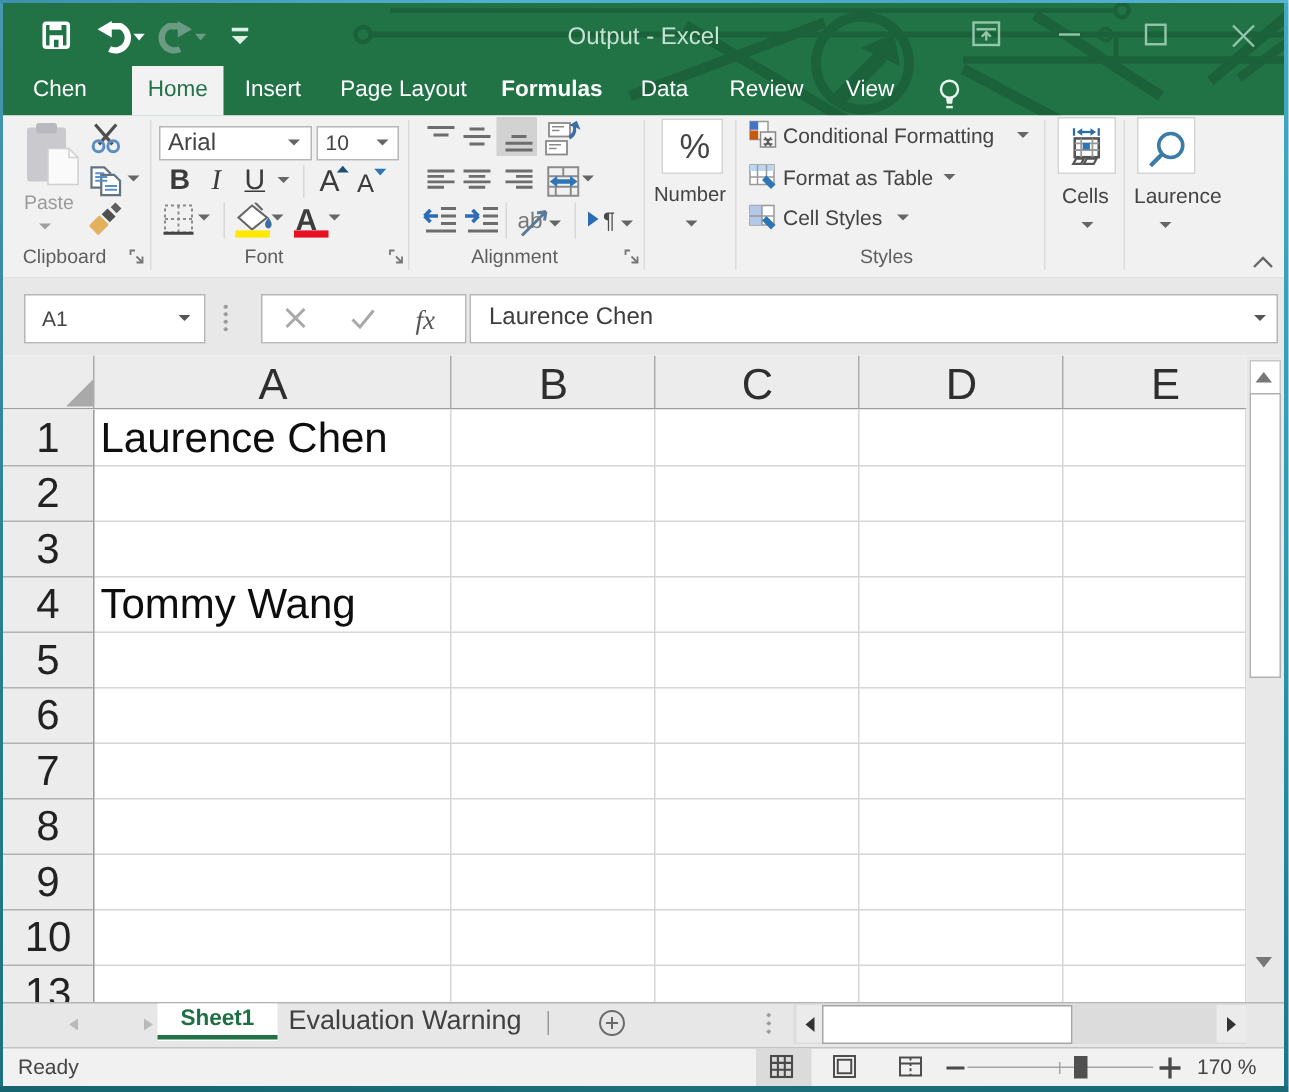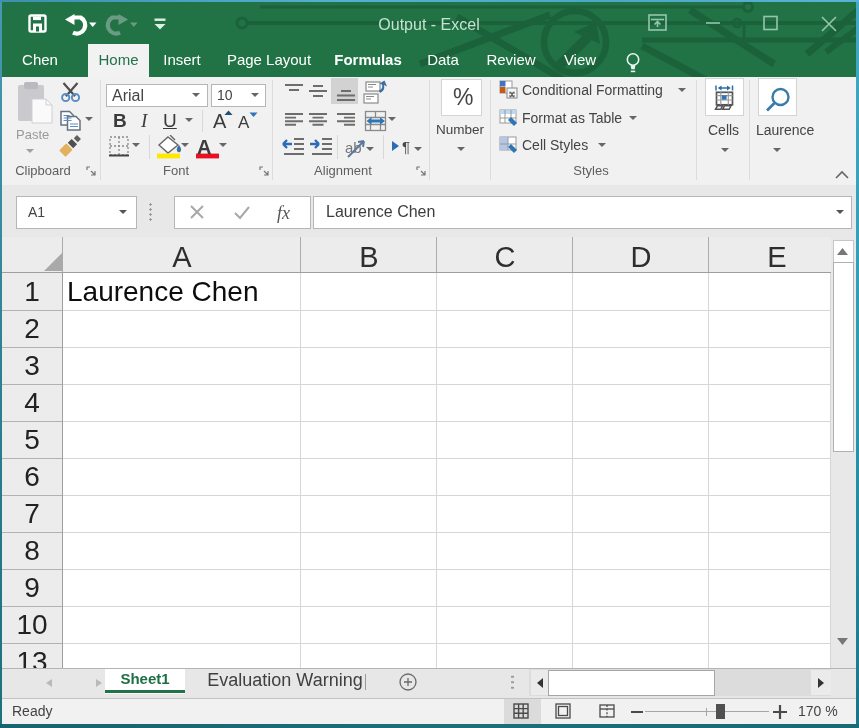--- a/index.html
+++ b/index.html
@@ -397,20 +397,21 @@
   <div class="rnum" style="top:75px;height:36px;line-height:36px;">3</div>
   <div class="rnum" style="top:112px;height:36px;line-height:36px;">4</div>
   <div class="rnum" style="top:149px;height:36px;line-height:36px;">5</div>
   <div class="rnum" style="top:186px;height:36px;line-height:36px;">6</div>
   <div class="rnum" style="top:223px;height:36px;line-height:36px;">7</div>
   <div class="rnum" style="top:260px;height:36px;line-height:36px;">8</div>
   <div class="rnum" style="top:297px;height:36px;line-height:36px;">9</div>
   <div class="rnum" style="top:334px;height:36px;line-height:36px;">10</div>
   <div class="rnum" style="top:371px;height:36px;line-height:36px;">13</div>
   <div class="ctext" style="top:1px;height:36px;line-height:36px;">Laurence Chen</div>
+  <div class="ctext" style="top:112px;height:36px;line-height:36px;">Tommy Wang</div>
 </div>
 
 <div class="abs" id="vscroll" style="left:831px;top:237px;width:25px;height:431px;background:#e8e8e8;">
   <div style="position:absolute;left:2px;top:3px;width:19px;height:21px;background:#fff;border:1px solid #c6c6c6;"></div>
   <svg width="14" height="9" style="position:absolute;left:5px;top:10px">
         <path d="M1 8 L6.5 1 L12 8 Z" fill="#777"></path>
       </svg>
   <div style="position:absolute;left:2px;top:25px;width:19px;height:188px;background:#fff;border:1px solid #b0b0b0;"></div>
   <svg width="14" height="9" style="position:absolute;left:5px;top:400px">
         <path d="M1 1 L6.5 8 L12 1 Z" fill="#777"></path>
@@ -420,21 +421,21 @@
 <div class="abs tabbar" id="tabbar">
   <svg width="8" height="10" style="position:absolute;left:43px;top:9px">
         <path d="M7 1 L1 5 L7 9 Z" fill="#b9b9b9"></path>
       </svg>
   <svg width="8" height="10" style="position:absolute;left:93px;top:9px">
         <path d="M1 1 L7 5 L1 9 Z" fill="#b9b9b9"></path>
       </svg>
   <div style="position:absolute;left:103px;top:0;width:80px;height:25px;background:#fff;"></div>
   <div style="position:absolute;left:103px;top:21px;width:80px;height:3px;background:#217346;"></div>
   <div style="position:absolute;left:103px;top:0;width:80px;height:22px;line-height:20px;text-align:center;font-weight:bold;font-size:15px;color:#1e7044;">Sheet1</div>
-  <div style="position:absolute;left:203px;top:0;width:160px;height:25px;line-height:23px;text-align:center;font-size:18px;color:#404040;">Evaluation Warning</div>
+  <div style="position:absolute;left:188px;top:0;width:160px;height:25px;line-height:23px;text-align:center;font-size:18px;color:#404040;">Evaluation Warning</div>
   <div style="position:absolute;left:363px;top:5px;width:1px;height:16px;background:#999;"></div>
   <svg width="20" height="20" style="position:absolute;left:397px;top:4px">
     <circle cx="9" cy="9" r="8" stroke="#6a6a6a" stroke-width="1.3" fill="none"></circle>
     <path d="M9 5 v8 M5 9 h8" stroke="#6a6a6a" stroke-width="1.3"></path>
   </svg>
   <div style="position:absolute;left:509px;top:5px;width:3px;height:17px;background-image:radial-gradient(circle,#9a9a9a 1.2px,transparent 1.4px);background-size:3px 5.5px;"></div>
   <div style="position:absolute;left:527px;top:0px;width:302px;height:27px;background:#dcdcdc;"></div>
   <div style="position:absolute;left:529px;top:1px;width:17px;height:25px;background:#ebebeb;"></div>
   <svg width="10" height="12" style="position:absolute;left:533px;top:8px">
         <path d="M8 1 L2 6 L8 11 Z" fill="#333"></path>

